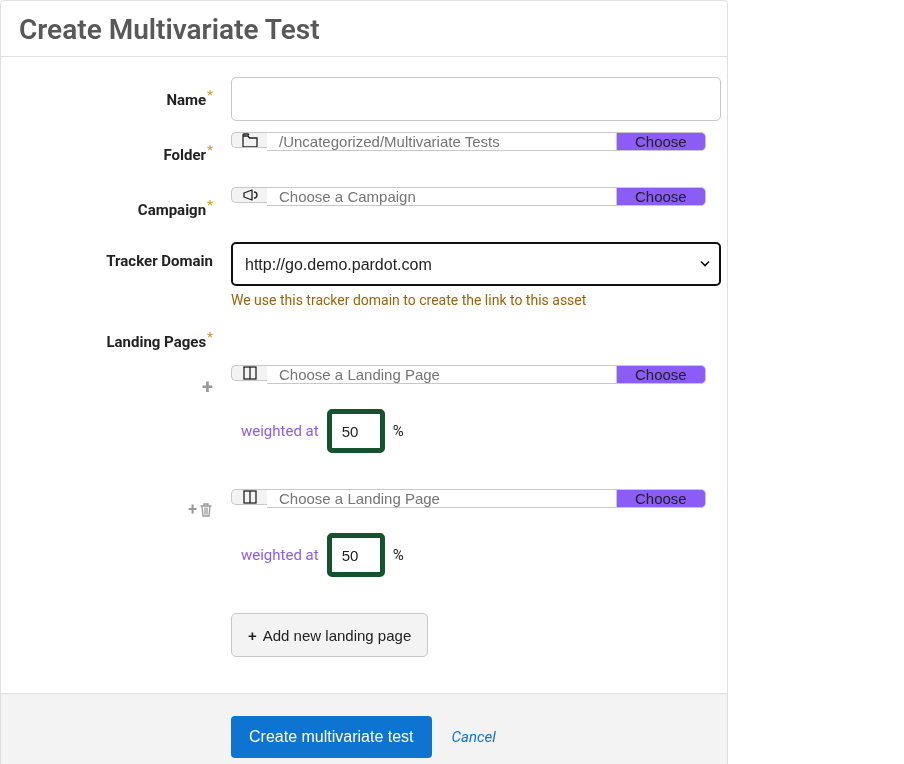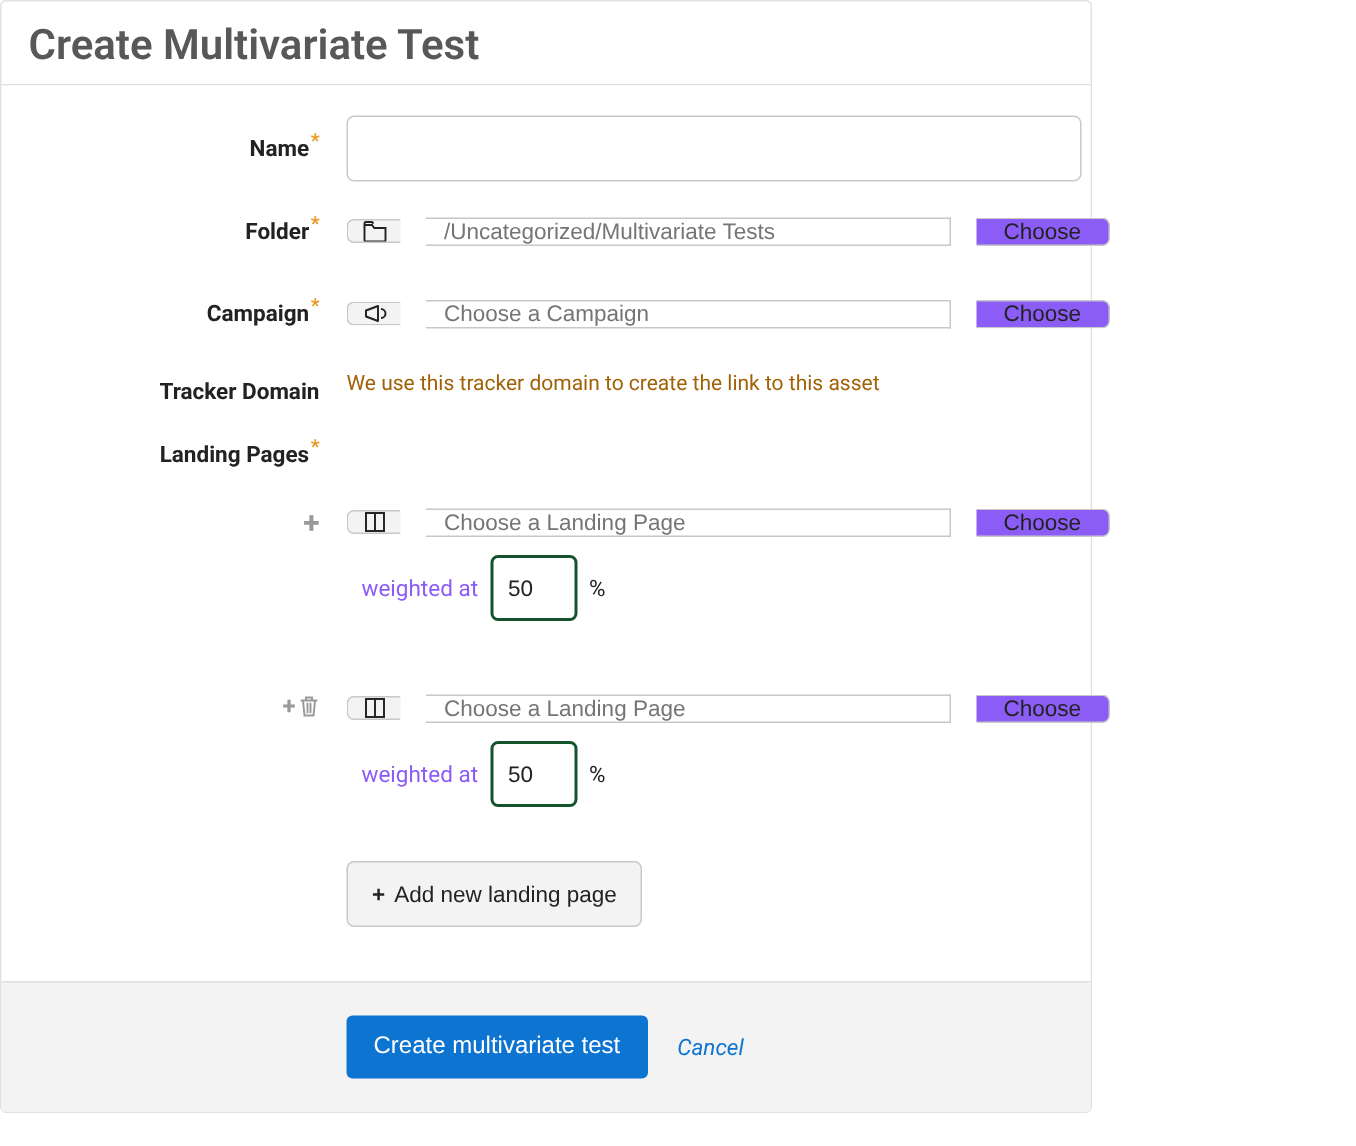--- a/index.html
+++ b/index.html
@@ -54,23 +54,22 @@
       height: 44px;
       border: 1px solid #c8c8c8;
       border-radius: 5px;
       padding: 0 12px;
       font-size: 15px;
       color: #333;
       background: #fff;
     }
     .input-group {
       display: inline-flex;
-      align-items: center;
-      height: 44px;
-      gap: 17px;
+      align-items: flex-start;
+      height: 44px;
     }
     .input-addon {
       display: flex;
       align-items: center;
       justify-content: center;
       width: 36px;
       border: 1px solid #c8c8c8;
       border-right: none;
       border-radius: 5px 0 0 5px;
       background: #f3f3f3;
@@ -149,21 +148,21 @@
     }
     .weighted-label {
       margin-left: 10px;
       margin-right: 8px;
       font-size: 15px;
       color: #8b5cf6;
     }
     .weight-input {
       width: 58px;
       height: 44px;
-      border: 2px solid #14532d;
+      border: 5px solid #14532d;
       border-radius: 5px;
       padding: 0 10px;
       font-size: 15px;
       color: #222;
       background: #fff;
     }
     .pct-label {
       margin-left: 8px;
       font-size: 15px;
       color: #222;
@@ -245,20 +244,30 @@
           <button class="ig-button">Choose</button>
         </div>
       </div>
     </div>
 
     <div class="row">
       <div class="label-col" style="font-weight:700;">
         <span>Tracker Domain</span>
       </div>
       <div class="field-col" style="flex-direction:column; align-items:flex-start;">
+        <div class="select-wrapper">
+          <select class="select">
+            <option>http://go.demo.pardot.com</option>
+          </select>
+          <span class="select-caret">
+            <svg width="12" height="12" viewBox="0 0 12 12">
+                <path d="M2 4 l4 4 l4 -4" fill="none" stroke="#111" stroke-width="1.6"></path>
+              </svg>
+          </span>
+        </div>
         <div class="help-text">We use this tracker domain to create the link to this asset</div>
       </div>
     </div>
 
     <div class="row" style="margin-bottom:14px;">
       <div class="label-col">
         <span>Landing Pages</span><span class="req">*</span>
       </div>
       <div class="field-col"></div>
     </div>

